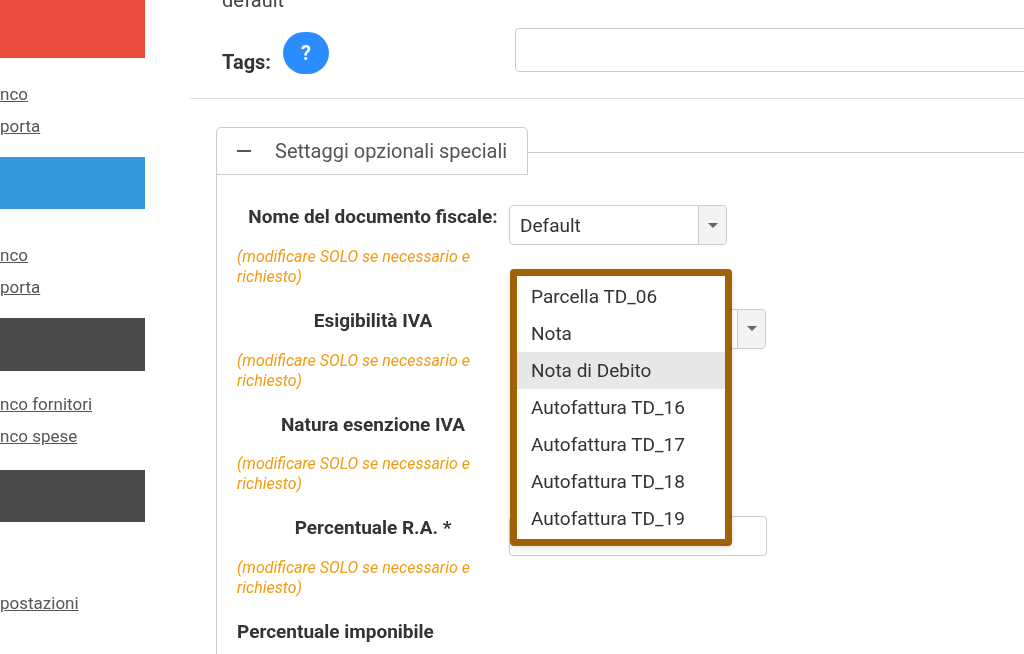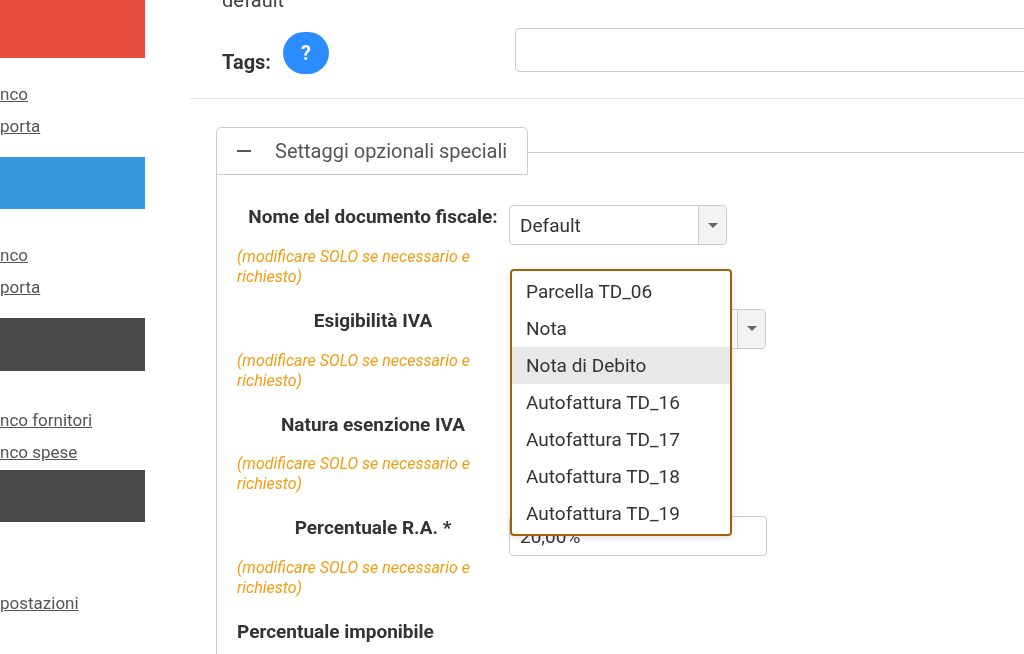--- a/index.html
+++ b/index.html
@@ -19,21 +19,21 @@
     left: 0;
     top: 0;
     width: 145px;
     height: 100%;
   }
   .side-block-red { background: #e74c3c; height: 58px; width: 100%; }
   .side-block-white { background: #fff; height: 99px; width: 100%; padding-top: 20px; }
   .side-block-blue { background: #3498db; height: 52px; width: 100%; }
   .side-block-white-2 { background: #fff; height: 109px; width: 100%; padding-top: 30px; }
   .side-block-gray { background: #4a4a4a; height: 53px; width: 100%; }
-  .side-block-white-3 { background: #fff; height: 99px; width: 100%; padding-top: 33px; }
+  .side-block-white-3 { background: #fff; height: 99px; width: 100%; padding-top: 17px; }
   .side-block-gray-2 { background: #4a4a4a; height: 52px; width: 100%; }
   .side-block-white-4 { background: #fff; height: 132px; width: 100%; padding-top: 65px; }
   .side-item {
     color: #555;
     font-size: 17px;
     padding: 6px 0 6px 0;
     text-align: left;
     white-space: nowrap;
     overflow: hidden;
     text-decoration: underline;
@@ -152,21 +152,21 @@
     background: #fff; padding: 0 10px; font-size: 19px; color: #333;
     display: flex; align-items: center;
   }
   
   .dropdown {
     position: absolute;
     top: 116px;
     left: 293px;
     width: 222px;
     background: #fff;
-    border: 2px solid #a16207;
+    border: 7px solid #a16207;
     border-radius: 4px;
     box-shadow: 0 2px 6px rgba(0,0,0,0.12);
     z-index: 50;
     padding: 2px 0;
   }
   .dropdown-item {
     padding: 7px 14px;
     font-size: 19px;
     color: #333;
     cursor: pointer;

